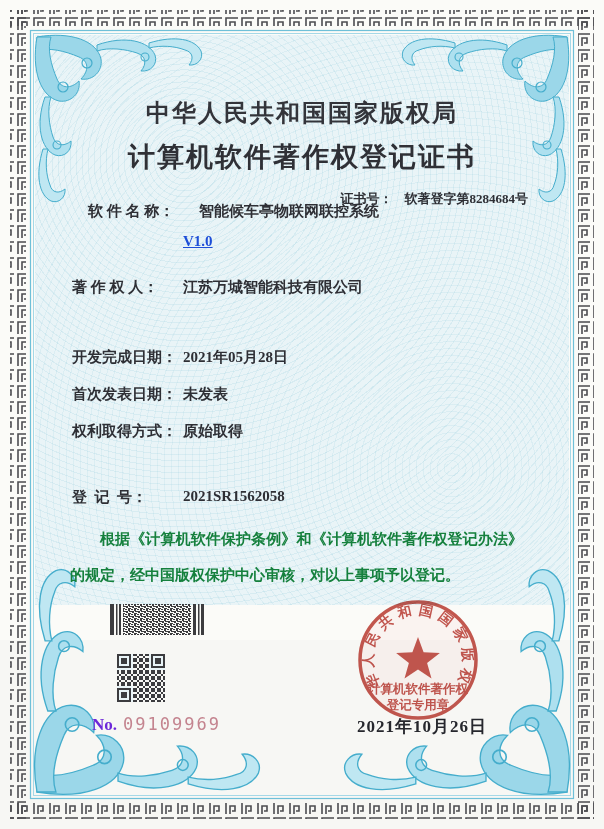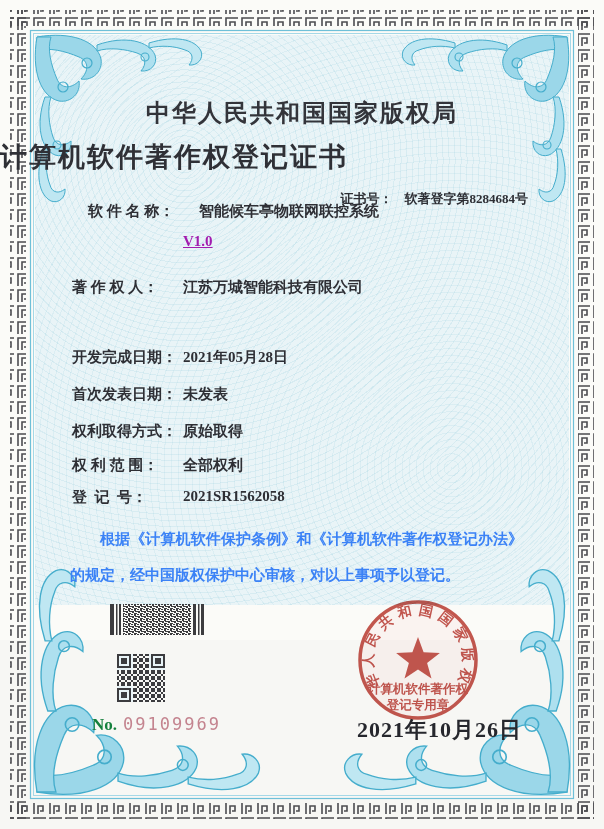--- a/index.html
+++ b/index.html
@@ -22,51 +22,51 @@
   }
   svg.decor{position:absolute;left:0;top:0;z-index:2;pointer-events:none;}
   .content{position:absolute;left:0;top:0;width:604px;height:829px;z-index:3;}
   .content > *{position:absolute;color:#35353b;}
 
   .authority{
     left:0;top:97px;width:604px;text-align:center;
     font-size:24px;font-weight:bold;letter-spacing:2px;color:#33343a;
   }
   .cert-title{
-    left:0;top:139px;width:604px;
+    left:0;top:139px;width:604px;text-align:center;
     font-size:27px;font-weight:bold;letter-spacing:2px;color:#2f3036;
   }
   .certno{
     top:182px;right:76px;font-size:13px;font-weight:bold;color:#2e2f35;margin-top:8px;
   }
   .certno .lbl{margin-right:12px;}
 
   .field{left:72px;font-size:15px;font-weight:bold;color:#2e2f35;}
   .flabel{display:inline-block;width:111px;white-space:pre;}
   .fvalue{position:absolute;left:111px;white-space:nowrap;}
   .row1{top:202px;margin-left:16px;} .rowv2{left:183px;top:233px;font-size:15px;font-weight:bold;}
   .row2{top:278px;} .row3{top:348px;font-family:Liberation Serif, serif;} .row4{top:385px;}
   .row5{top:422px;} .row6{top:456px;} .row7{top:488px;}
 
   .statement{
     left:70px;top:521px;width:453px;margin:0;
     font-size:15px;font-weight:600;line-height:36px;
-    text-indent:2em;text-align:justify;color:#3b82f6;
+    text-indent:2em;text-align:justify;color:#15803d;
   }
 
   .barcode{left:110px;top:604px;}
   .qrcode{left:117px;top:654px;}
 
   .serial{left:92px;top:714px;font-size:17px;}
-  .no-prefix{font-weight:bold;color:#15803d;}
+  .no-prefix{font-weight:bold;color:#6d28d9;}
   .no-digits{
     font-family:"DejaVu Sans Mono","Liberation Mono",monospace;
     font-size:17px;color:#c4848f;letter-spacing:2px;margin-left:6px;
   }
-  .issue-date{left:357px;top:715px;font-size:22px;font-weight:bold;color:#26272d;letter-spacing:1px;}
+  .issue-date{left:357px;top:715px;font-size:17px;font-weight:bold;color:#26272d;letter-spacing:1px;}
 
   svg.stamp{
     position:absolute;left:355px;top:597px;z-index:4;
     mix-blend-mode:multiply;opacity:.92;pointer-events:none;
   }
   .seal-ring-text{font-size:14px;letter-spacing:5.5px;font-weight:bold;fill:#bf4740;}
   .seal-line{font-size:12.5px;font-weight:bold;fill:#bf4740;}
 </style>
 </head>
 <body>
@@ -113,21 +113,21 @@
     <div class="cert-title">计算机软件著作权登记证书</div>
 
     <div class="certno">
       <span class="lbl">证书号：</span><span>软著登字第8284684号</span>
     </div>
 
     <div class="field row1">
       <span class="flabel">软 件 名 称：</span>
       <span class="fvalue">智能候车亭物联网联控系统</span>
     </div>
-    <div class="rowv2" style="position:absolute;color:#a21caf;text-decoration:underline;">V1.0</div>
+    <div class="rowv2" style="position:absolute;color:#1d4ed8;text-decoration:underline;">V1.0</div>
 
     <div class="field row2">
       <span class="flabel">著 作 权 人：</span>
       <span class="fvalue">江苏万城智能科技有限公司</span>
     </div>
 
     <div class="field row3">
       <span class="flabel">开发完成日期：</span>
       <span class="fvalue">2021年05月28日</span>
     </div>
@@ -135,24 +135,20 @@
     <div class="field row5">
       <span class="flabel">权利取得方式：</span>
       <span class="fvalue">原始取得</span>
     </div>
 
     <div class="field row4">
       <span class="flabel">首次发表日期：</span>
       <span class="fvalue">未发表</span>
     </div>
 
-    <div class="field row6">
-      <span class="flabel">权 利 范 围：</span>
-      <span class="fvalue">全部权利</span>
-    </div>
 
     <div class="field row7">
       <span class="flabel">登  记  号：</span>
       <span class="fvalue">2021SR1562058</span>
     </div>
 
     <p class="statement">根据《计算机软件保护条例》和《计算机软件著作权登记办法》的规定，经中国版权保护中心审核，对以上事项予以登记。</p>
 
     <svg class="barcode" width="94" height="31" viewBox="0 0 94 31">
       <defs>

